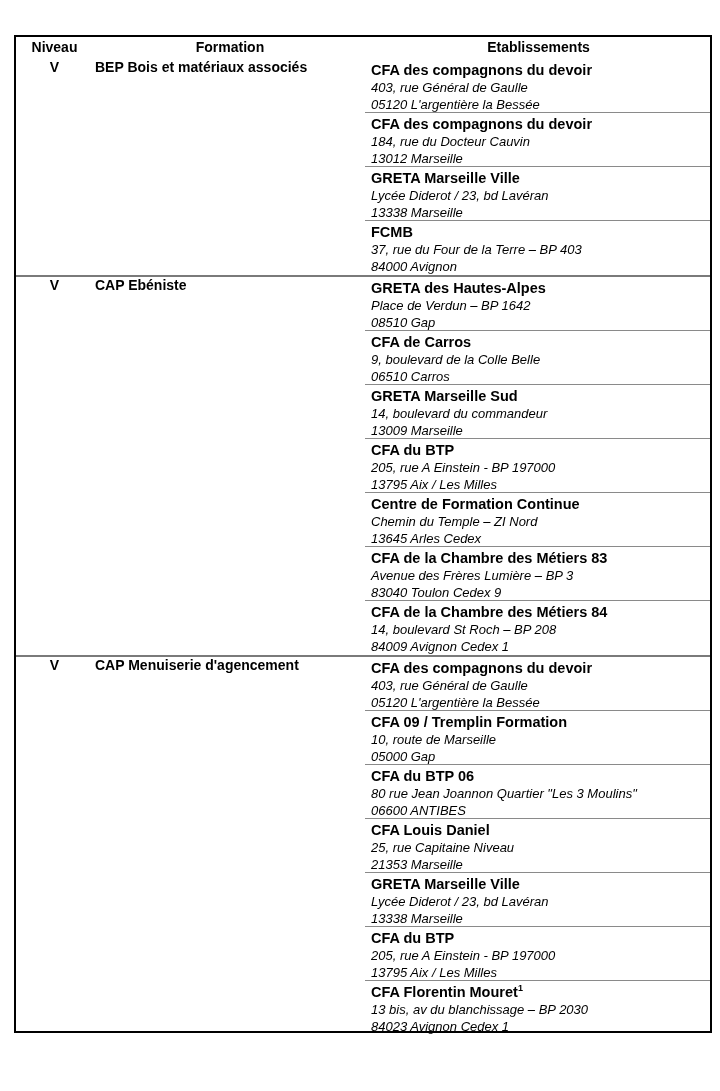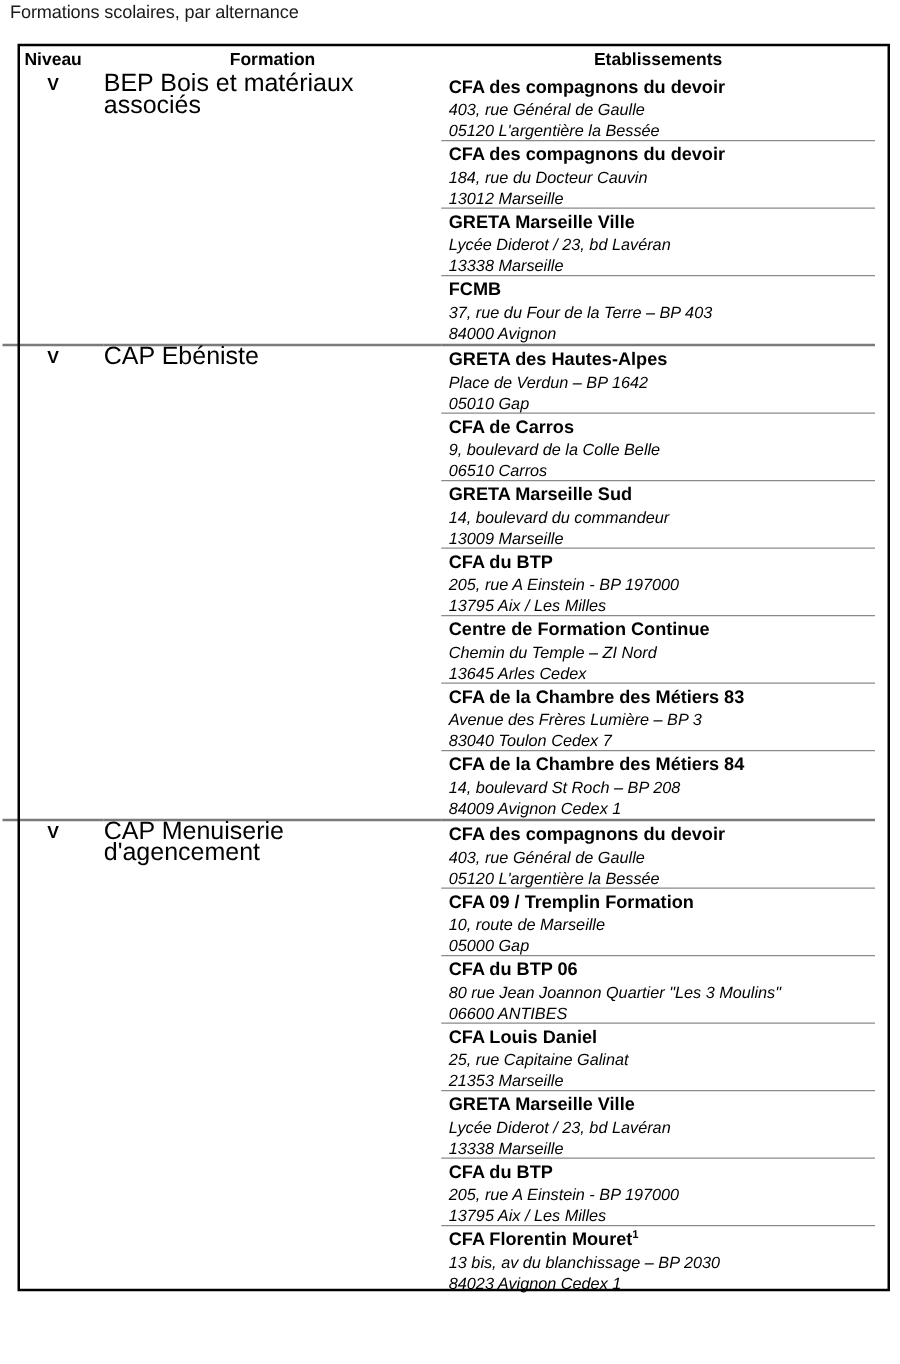--- a/index.html
+++ b/index.html
@@ -26,21 +26,21 @@
     left: 8px;
     top: 1px;
     font-size: 14.5px;
     line-height: 18px;
     letter-spacing: -0.1px;
     color: #1a1a1a;
     white-space: nowrap;
   }
   table.formations {
     position: absolute;
-    left: 2px;
+    left: 14px;
     top: 35px;
     width: 698px;
     border-collapse: collapse;
     table-layout: fixed;
   }
   table.formations col.c-niveau  { width: 81px; }
   table.formations col.c-form    { width: 270px; }
   table.formations col.c-etab    { width: 347px; }
 
   
@@ -77,22 +77,22 @@
   
   td.niveau {
     border-right: 1.6px solid #707070;
     text-align: center;
     font-size: 14px;
     font-weight: bold;
     vertical-align: middle;
   }
   td.formation {
     border-right: 1.6px solid #707070;
-    font-size: 20px;
-    font-weight: normal;
+    font-size: 14px;
+    font-weight: bold;
     vertical-align: middle;
     padding-left: 12px;
     line-height: 17px;
     margin-top: 12px;
   }
   td.etab-cell {
     padding: 0;
   }
 
   
@@ -137,21 +137,20 @@
     font-size: 15px;
     font-weight: normal;
     color: #111111;
   }
 </style>
 </head>
 <body>
 
 <div class="page">
 
-  <div class="doc-title">Formations scolaires, par alternance</div>
 
   <table class="formations">
     <colgroup>
       <col class="c-niveau">
       <col class="c-form">
       <col class="c-etab">
     </colgroup>
     <thead>
       <tr>
         <th>Niveau</th>
@@ -189,21 +188,21 @@
           </td>
         </tr>
         <tr class="group">
           <td class="niveau">V</td>
           <td class="formation">CAP Ebéniste</td>
           <td class="etab-cell">
             <div class="etab-list">
               <div class="etab">
                 <div class="etab-name"><span>GRETA des Hautes-Alpes</span></div>
                 <div class="etab-line">Place de Verdun – BP 1642</div>
-                <div class="etab-line">05010 Gap</div>
+                <div class="etab-line">08510 Gap</div>
               </div>
               <div class="etab">
                 <div class="etab-name"><span>CFA de Carros</span></div>
                 <div class="etab-line">9, boulevard de la Colle Belle</div>
                 <div class="etab-line">06510 Carros</div>
               </div>
               <div class="etab">
                 <div class="etab-name"><span>GRETA Marseille Sud</span></div>
                 <div class="etab-line">14, boulevard du commandeur</div>
                 <div class="etab-line">13009 Marseille</div>
@@ -214,21 +213,21 @@
                 <div class="etab-line">13795 Aix / Les Milles</div>
               </div>
               <div class="etab">
                 <div class="etab-name"><span>Centre de Formation Continue</span></div>
                 <div class="etab-line">Chemin du Temple – ZI Nord</div>
                 <div class="etab-line">13645 Arles Cedex</div>
               </div>
               <div class="etab">
                 <div class="etab-name"><span>CFA de la Chambre des Métiers 83</span></div>
                 <div class="etab-line">Avenue des Frères Lumière – BP 3</div>
-                <div class="etab-line">83040 Toulon Cedex 7</div>
+                <div class="etab-line">83040 Toulon Cedex 9</div>
               </div>
               <div class="etab last">
                 <div class="etab-name"><span>CFA de la Chambre des Métiers 84</span></div>
                 <div class="etab-line">14, boulevard St Roch – BP 208</div>
                 <div class="etab-line">84009 Avignon Cedex 1</div>
               </div>
             </div>
           </td>
         </tr>
         <tr class="group">
@@ -246,21 +245,21 @@
                 <div class="etab-line">10, route de Marseille</div>
                 <div class="etab-line">05000 Gap</div>
               </div>
               <div class="etab">
                 <div class="etab-name"><span>CFA du BTP 06</span></div>
                 <div class="etab-line">80 rue Jean Joannon Quartier "Les 3 Moulins"</div>
                 <div class="etab-line">06600 ANTIBES</div>
               </div>
               <div class="etab">
                 <div class="etab-name"><span>CFA Louis Daniel</span></div>
-                <div class="etab-line">25, rue Capitaine Galinat</div>
+                <div class="etab-line">25, rue Capitaine Niveau</div>
                 <div class="etab-line">21353 Marseille</div>
               </div>
               <div class="etab">
                 <div class="etab-name"><span>GRETA Marseille Ville</span></div>
                 <div class="etab-line">Lycée Diderot / 23, bd Lavéran</div>
                 <div class="etab-line">13338 Marseille</div>
               </div>
               <div class="etab">
                 <div class="etab-name"><span>CFA du BTP</span></div>
                 <div class="etab-line">205, rue A Einstein - BP 197000</div>

